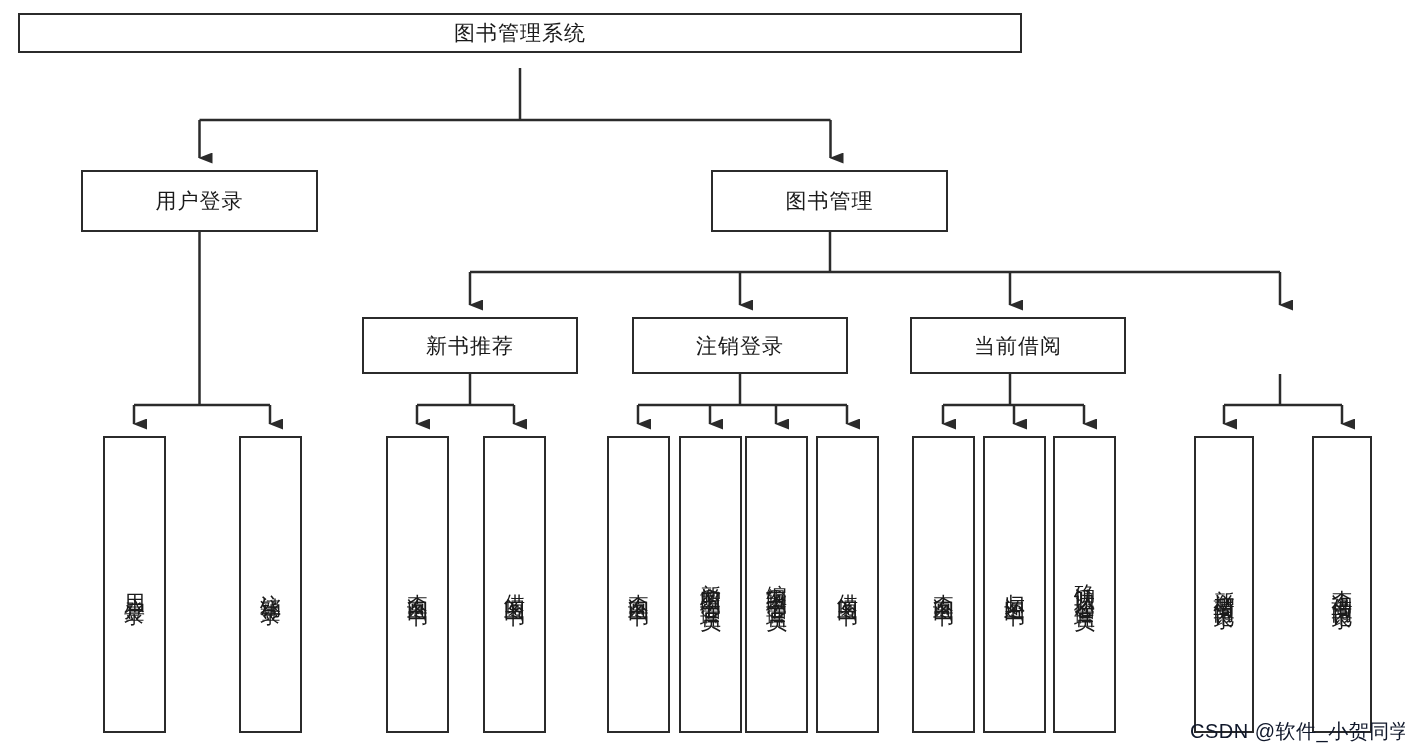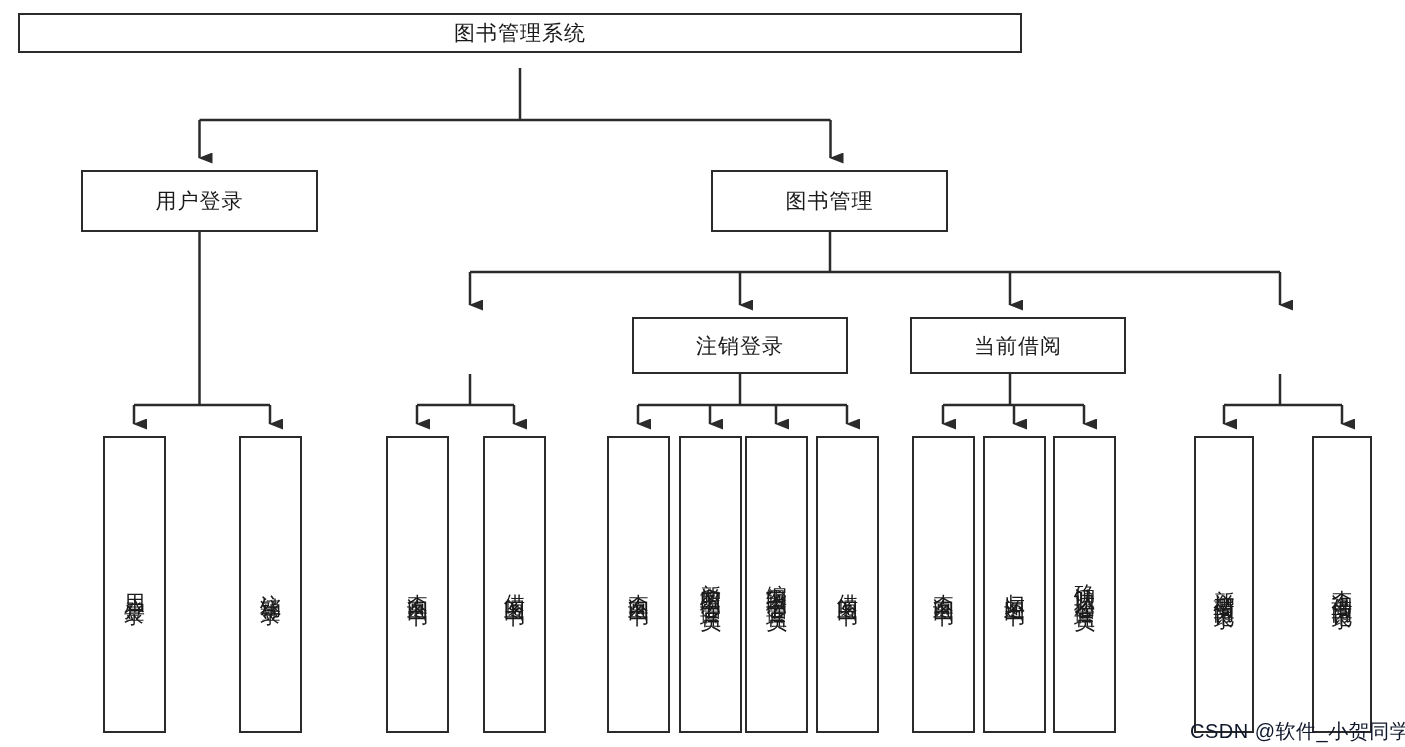--- a/index.html
+++ b/index.html
@@ -122,20 +122,23 @@
     <span>图书管理系统</span>
   </div>
 
   <div class="node h" style="left:81px; top:170px; width:237px; height:62px;">
     <span>用户登录</span>
   </div>
   <div class="node h" style="left:711px; top:170px; width:237px; height:62px;">
     <span>图书管理</span>
   </div>
 
+  <div class="node h" style="left:362px; top:317px; width:216px; height:57px;">
+    <span>新书推荐</span>
+  </div>
   <div class="node h" style="left:632px; top:317px; width:216px; height:57px;">
     <span>注销登录</span>
   </div>
   <div class="node h" style="left:902px; top:317px; width:216px; height:57px;margin-left:8px;">
     <span>当前借阅</span>
   </div>
 
   <div class="node v" style="left:103px; top:436px; width:63px; height:297px;">
     <span class="vtext">用户登录</span>
   </div>

